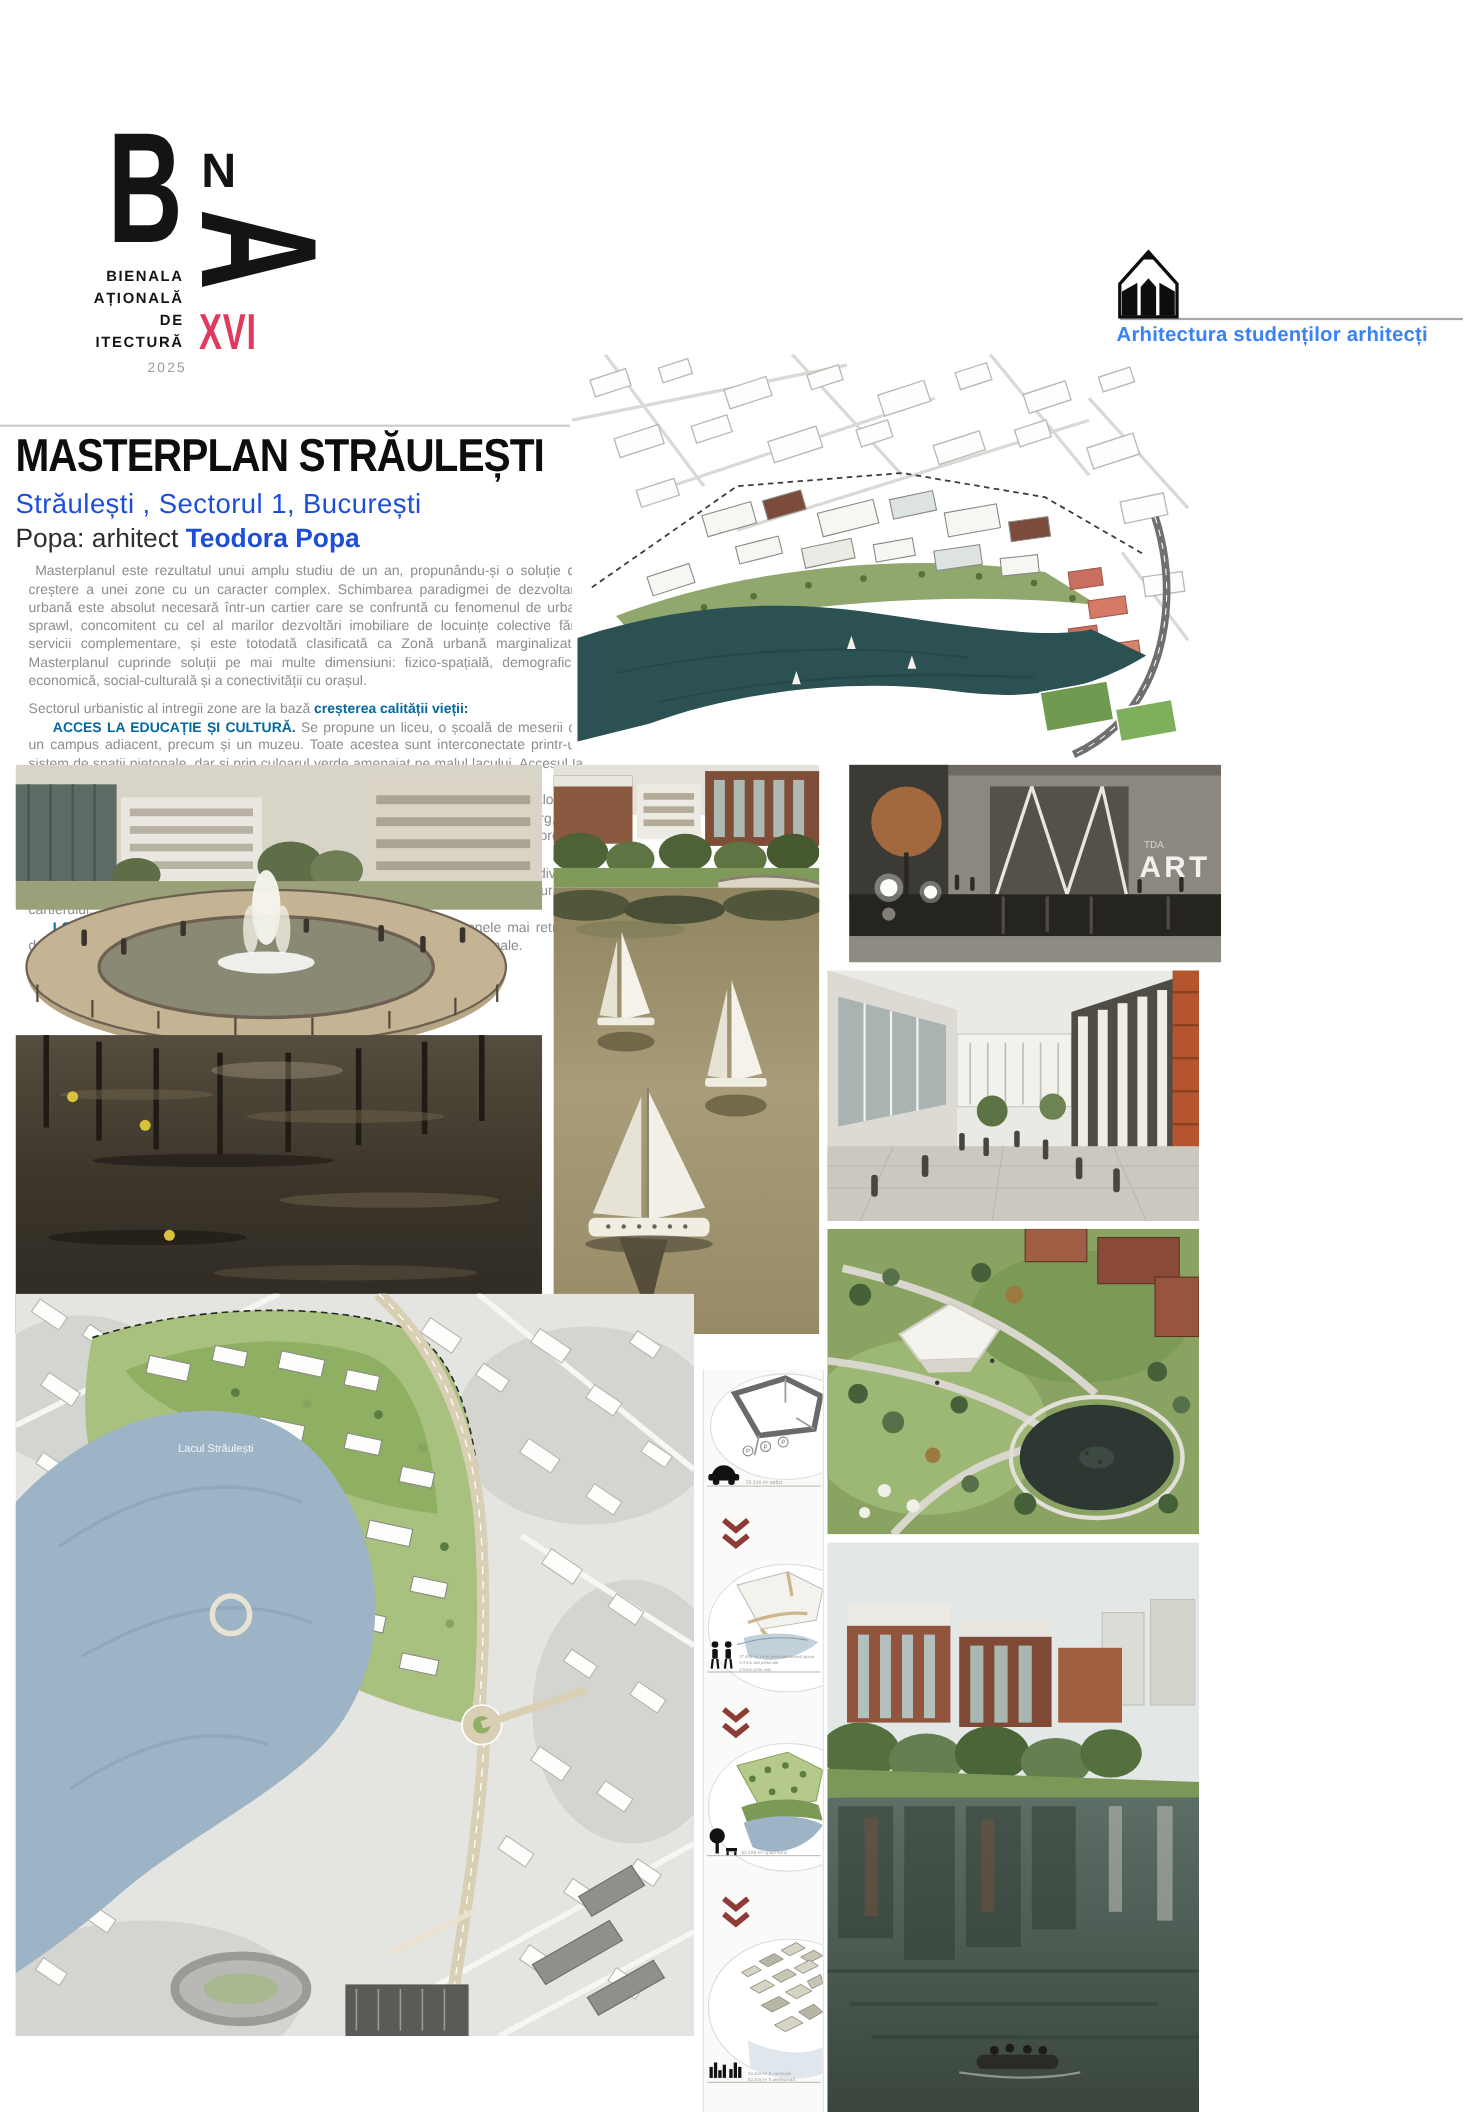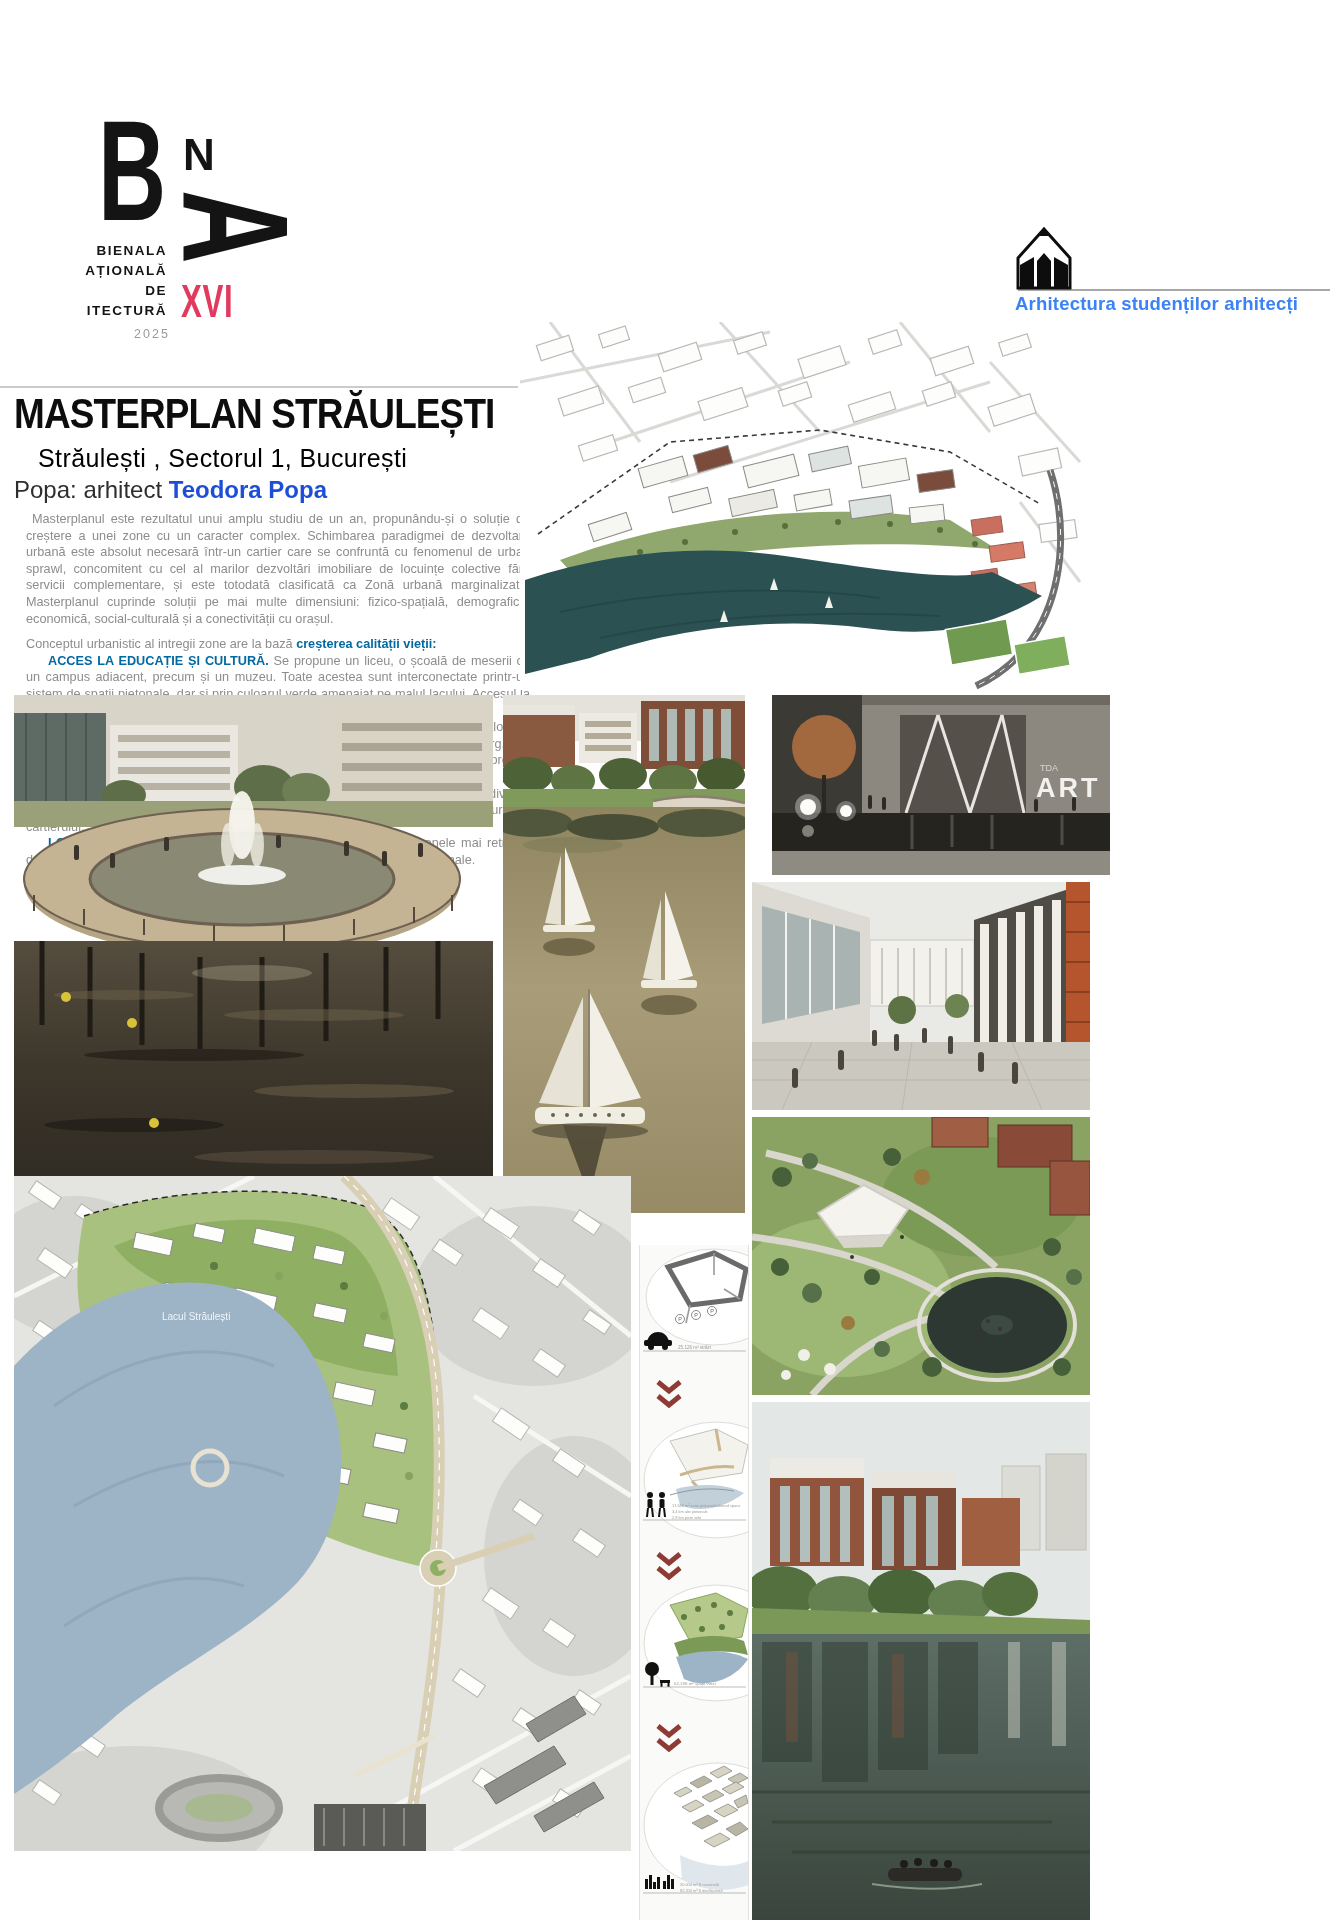--- a/index.html
+++ b/index.html
@@ -8,21 +8,21 @@
   .abs{position:absolute;}
   .panel{position:absolute;overflow:hidden;}
   .panel svg{display:block;}
   
   .prog-label{position:absolute;left:1015px;top:293px;font-size:18.5px;font-weight:700;color:#3b82f6;letter-spacing:.2px;}
   .prog-line{position:absolute;left:1018px;top:289px;width:312px;height:2px;background:#a8a8a8;}
   .top-rule{position:absolute;left:0;top:386px;width:518px;height:2px;background:#cbcbcb;}
   
   .title{position:absolute;left:14px;top:390px;font-size:42px;font-weight:800;color:#0d0d0d;
          letter-spacing:-1px;transform:scaleX(.88);transform-origin:left top;white-space:nowrap;}
-  .subtitle{position:absolute;left:14px;top:444px;font-size:25px;font-weight:300;color:#000000;letter-spacing:.4px;margin-left:24px;}
+  .subtitle{position:absolute;left:14px;top:444px;font-size:25px;font-weight:300;color:#1d4ed8;letter-spacing:.4px;}
   .author{position:absolute;left:14px;top:476px;font-size:24px;font-weight:300;color:#2e2e2e;}
   .author b{font-weight:700;color:#1d4ed8;}
   
   .article{position:absolute;left:26px;top:511px;width:504px;font-size:12.7px;line-height:16.6px;
            color:#8d8d8d;text-align:justify;}
   .article p{margin:0;}
   .article .intro{text-indent:6px;margin-bottom:9px;}
   .article .concept{margin-bottom:0;}
   .article .sec{text-indent:22px;}
   .lead{font-weight:700;color:#0369a1;}
@@ -59,21 +59,21 @@
   </svg>
   <div class="prog-label">Arhitectura studenților arhitecți</div>
 
   <div class="top-rule"></div>
   <div class="title">MASTERPLAN STRĂULEȘTI</div>
   <div class="subtitle">Străulești , Sectorul 1, București</div>
   <div class="author"><span>Popa: arhitect </span><b>Teodora Popa</b></div>
 
   <div class="article">
     <p class="intro">Masterplanul este rezultatul unui amplu studiu de un an, propunându-și o soluție de creștere a unei zone cu un caracter complex. Schimbarea paradigmei de dezvoltare urbană este absolut necesară într-un cartier care se confruntă cu fenomenul de urban sprawl, concomitent cu cel al marilor dezvoltări imobiliare de locuințe colective fără servicii complementare, și este totodată clasificată ca Zonă urbană marginalizată. Masterplanul cuprinde soluții pe mai multe dimensiuni: fizico-spațială, demografică, economică, social-culturală și a conectivității cu orașul.</p>
-    <p class="concept"><span>Conceptul urbanistic al intregii zone are la bază </span><span class="lead">creșterea calității vieții:</span></p>
+    <p class="concept"><span>Sectorul urbanistic al intregii zone are la bază </span><span class="lead">creșterea calității vieții:</span></p>
     <p class="sec"><span class="lead">ACCES LA EDUCAȚIE ȘI CULTURĂ.</span><span> Se propune un liceu, o școală de meserii cu un campus adiacent, precum și un muzeu. Toate acestea sunt interconectate printr-un sistem de spații pietonale, dar și prin culoarul verde amenajat pe malul lacului. Accesul la educație este esențial pentru sectorul de populație din zonele marginalizate.</span></p>
     <p class="sec"><span class="lead">CALITATEA SPAȚIULUI PUBLIC.</span><span> Propunerea urmărește să identifice și valorifice elementele dominante in favoarea societății: accesul la apă este redat publicului larg, prin exproprieri și amenajarea culoarului verde. Spațiile verzi sunt interconectate, și împreună cu circulațiile pietonale extinse cresc semnificativ accesibilitatea pietonală/velo.</span></p>
     <p class="sec"><span class="lead">DEZVOLTAREA ECONOMICĂ.</span><span> Sunt propuse suprafețe mari de servicii, cu diverse funcțiuni, care pot susține locuri de muncă pe plan local, precum și creșterea siguranței cartierului.</span></p>
     <p class="sec"><span class="lead">LOCUIRE DE CALITATE.</span><span> Locuințele colective propuse sunt în zonele mai retrase, dar cu accesibilitate bună la servicii, transport in comun, spații verzi și pietonale.</span></p>
   </div>
 
   <div class="panel" style="left:520px;top:322px;width:570px;height:368px;">
     <svg width="570" height="368" viewBox="0 0 570 368">
       <rect width="570" height="368" fill="#ffffff"></rect>
 

